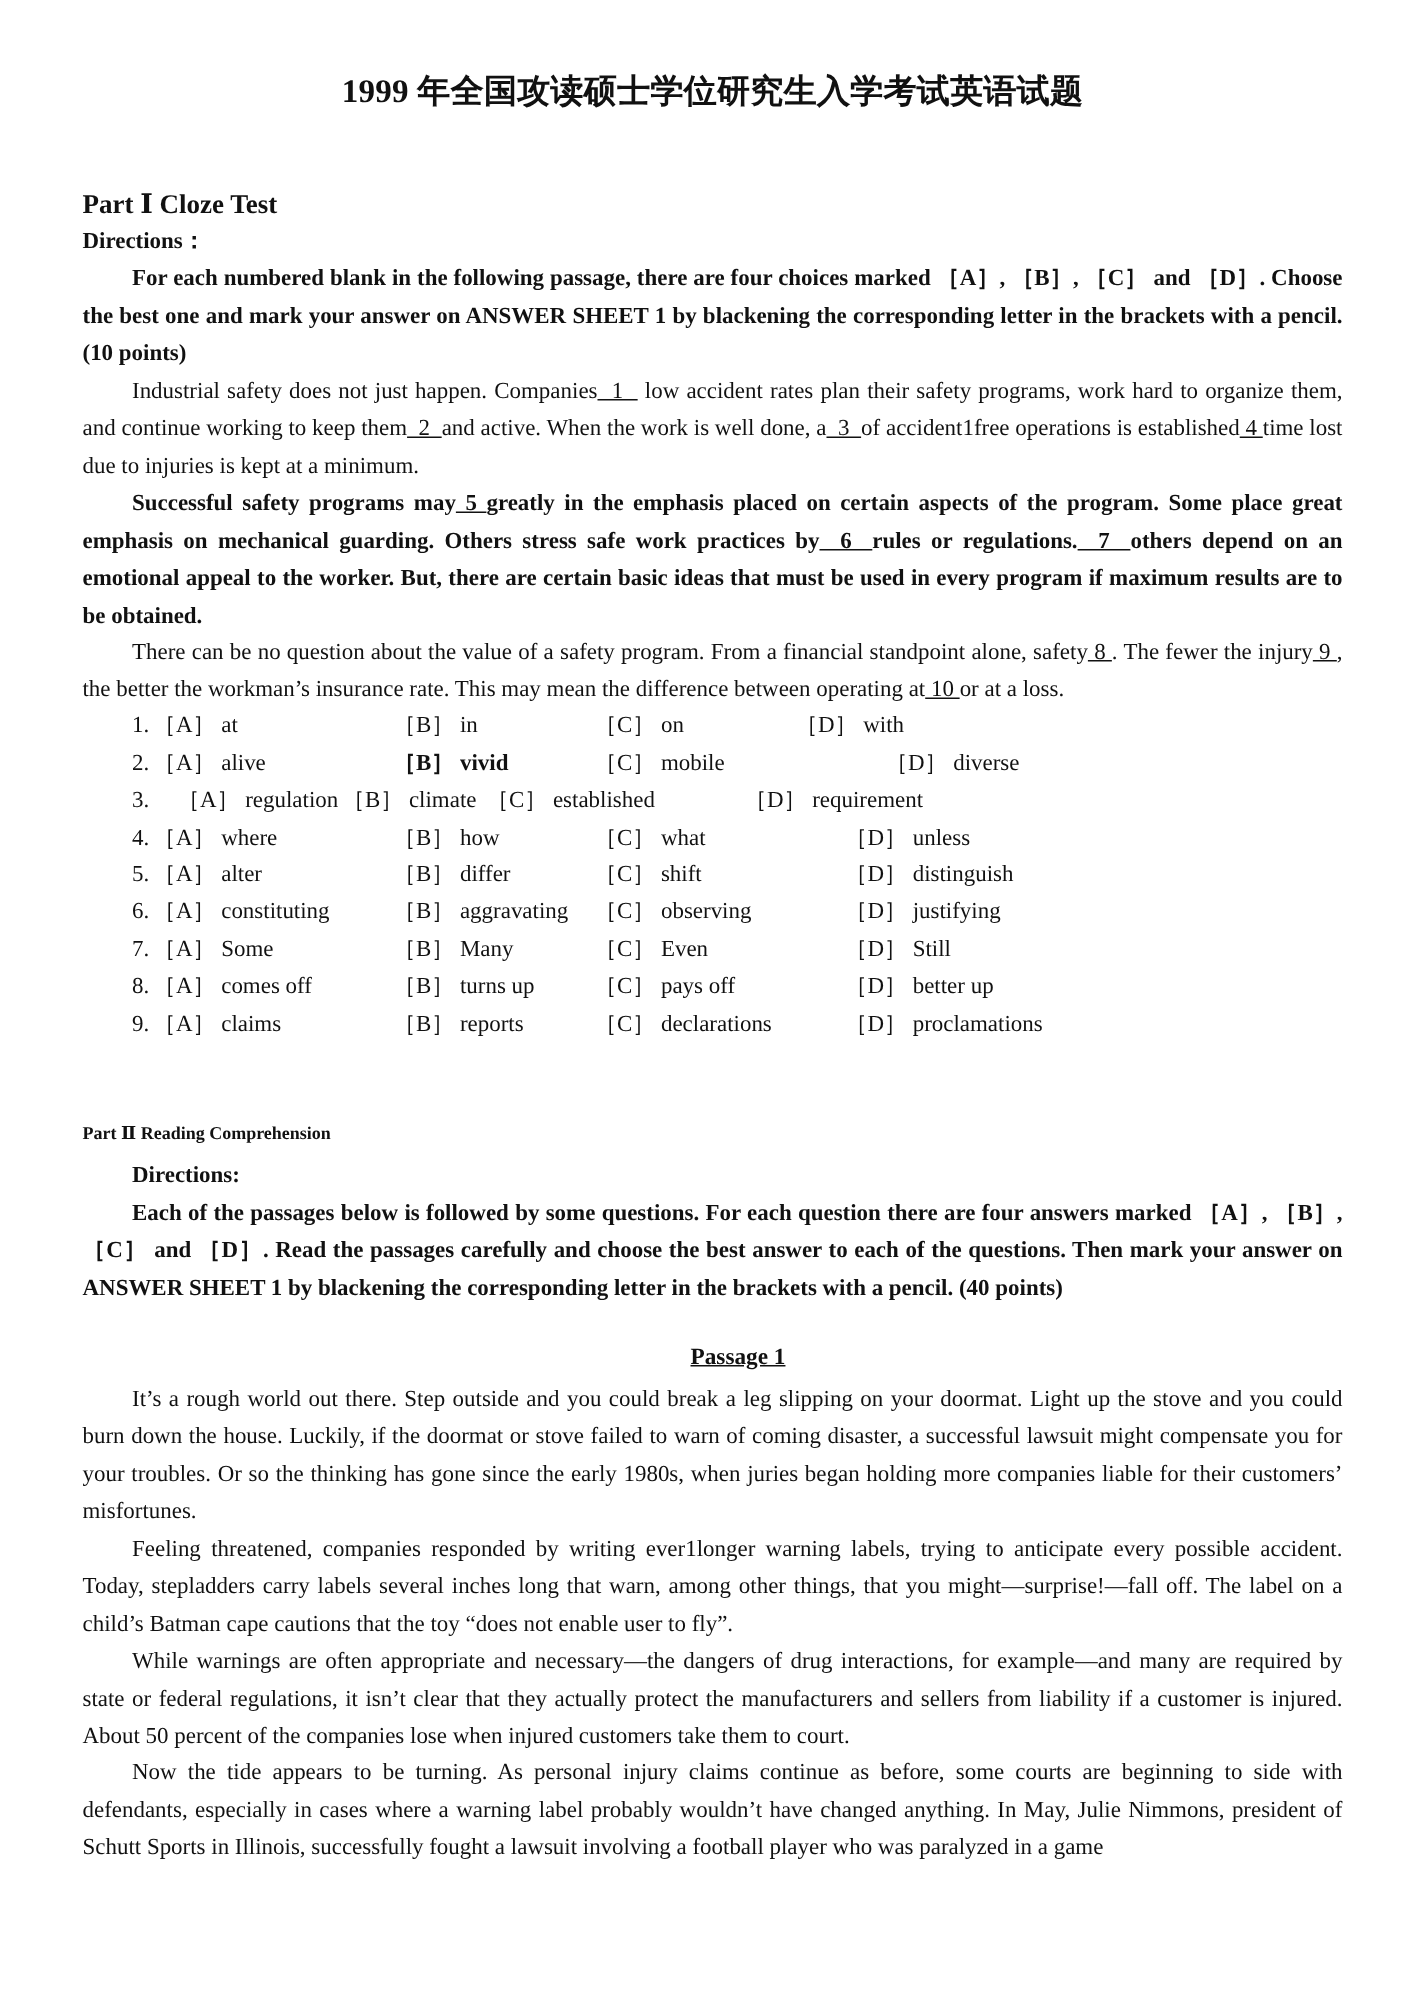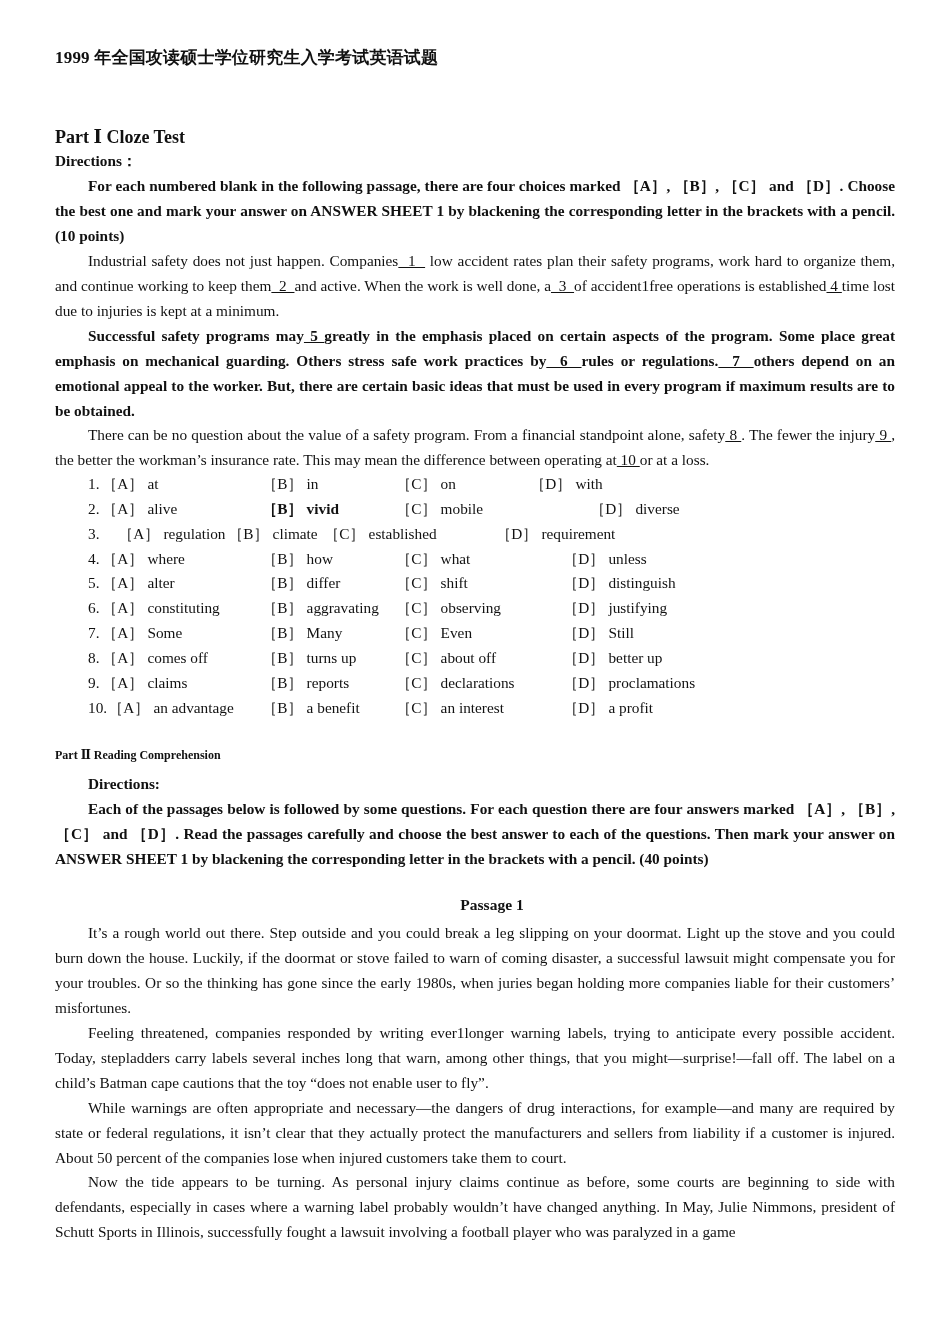--- a/index.html
+++ b/index.html
@@ -3,22 +3,22 @@
 <meta charset="utf-8">
 <style>
   html, body { margin: 0; padding: 0; background: #ffffff; }
   body {
     width: 950px; height: 1344px; position: relative; overflow: hidden;
     font-family: "Liberation Serif", "DejaVu Serif", serif;
     color: #111111; font-size: 15.3px;
   }
   .page { position: absolute; left: 55px; top: 0; width: 840px; }
   .title {
-    position: absolute; left: 0; top: 46px; width: 840px; text-align: left;
-    font-weight: bold; font-size: 17px; letter-spacing: 0.2px;
+    position: absolute; left: 0; top: 46px; width: 840px; text-align: center;
+    font-weight: bold; font-size: 22px; letter-spacing: 0.2px;
   }
   .part-heading { position: absolute; left: 0; width: 880px; text-align: left; font-weight: bold; }
   .part1 { top: 126px; font-size: 18px; }
   .part2 { top: 748px; font-size: 12px; left: 0; width: 874px; }
   .para {
     position: absolute; left: 0; width: 840px; line-height: 25px;
     text-align: justify; text-align-last: left;
   }
   .bold { font-weight: bold; }
   .indent { text-indent: 33px; }
@@ -100,45 +100,38 @@
         <span style="left: 0px;">7.</span>
         <span style="left: 14px;">［A］ Some</span>
         <span style="left: 174px;">［B］ Many</span>
         <span style="left: 308px;">［C］ Even</span>
         <span style="left: 475px;">［D］ Still</span>
       </div>
       <div class="opt-row">
         <span style="left: 0px;">8.</span>
         <span style="left: 14px;">［A］ comes off</span>
         <span style="left: 174px;">［B］ turns up</span>
-        <span style="left: 308px;">［C］ about off</span>
+        <span style="left: 308px;">［C］ pays off</span>
         <span style="left: 475px;">［D］ better up</span>
       </div>
       <div class="opt-row">
         <span style="left: 0px;">9.</span>
         <span style="left: 14px;">［A］ claims</span>
         <span style="left: 174px;">［B］ reports</span>
         <span style="left: 308px;">［C］ declarations</span>
         <span style="left: 475px;">［D］ proclamations</span>
       </div>
-      <div class="opt-row">
-        <span style="left: 0px;">10.</span>
-        <span style="left: 20px;">［A］ an advantage</span>
-        <span style="left: 174px;">［B］ a benefit</span>
-        <span style="left: 308px;">［C］ an interest</span>
-        <span style="left: 475px;">［D］ a profit</span>
-      </div>
     </div>
 
   <div class="part-heading part2">Part Ⅱ Reading Comprehension</div>
 
   <div class="para bold indent" style="top:771px;">Directions:</div>
 
   <div class="para bold indent" style="top:796px;">Each of the passages below is followed by some questions. For each question there are four answers marked ［A］, ［B］, ［C］ and ［D］. Read the passages carefully and choose the best answer to each of the questions. Then mark your answer on ANSWER SHEET 1 by blackening the corresponding letter in the brackets with a pencil. (40 points)</div>
 
-  <div class="centered" style="top:896px; font-size:15.5px;">Passage 1</div>
+  <div class="centered" style="top:896px; font-size:15.5px;text-decoration:underline;">Passage 1</div>
 
   <div class="para indent" style="top:920px;">It’s a rough world out there. Step outside and you could break a leg slipping on your doormat. Light up the stove and you could burn down the house. Luckily, if the doormat or stove failed to warn of coming disaster, a successful lawsuit might compensate you for your troubles. Or so the thinking has gone since the early 1980s, when juries began holding more companies liable for their customers’ misfortunes.</div>
   <div class="para indent" style="top:1020px;">Feeling threatened, companies responded by writing ever1longer warning labels, trying to anticipate every possible accident. Today, stepladders carry labels several inches long that warn, among other things, that you might—surprise!—fall off. The label on a child’s Batman cape cautions that the toy “does not enable user to fly”.</div>
   <div class="para indent" style="top:1095px;">While warnings are often appropriate and necessary—the dangers of drug interactions, for example—and many are required by state or federal regulations, it isn’t clear that they actually protect the manufacturers and sellers from liability if a customer is injured. About 50 percent of the companies lose when injured customers take them to court.</div>
   <div class="para indent" style="top:1169px;">Now the tide appears to be turning. As personal injury claims continue as before, some courts are beginning to side with defendants, especially in cases where a warning label probably wouldn’t have changed anything. In May, Julie Nimmons, president of Schutt Sports in Illinois, successfully fought a lawsuit involving a football player who was paralyzed in a game</div>
 
 </div>
 
 </body></html>

